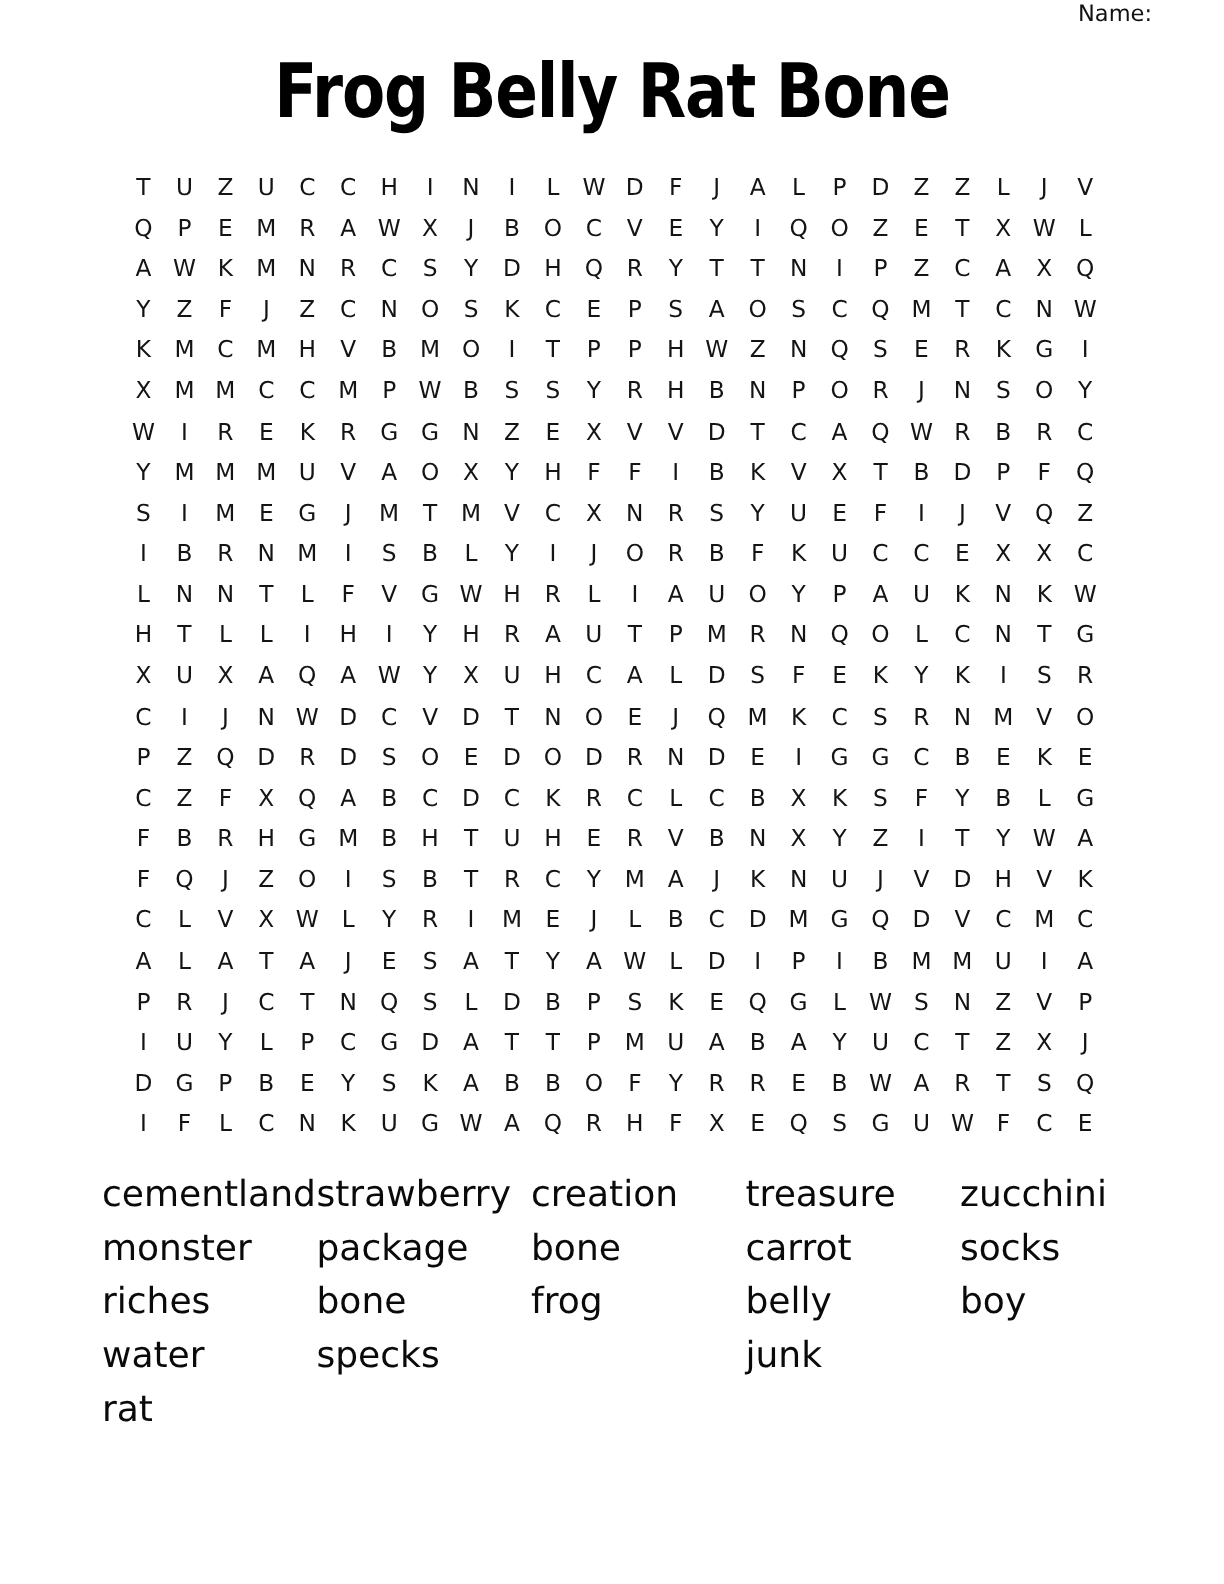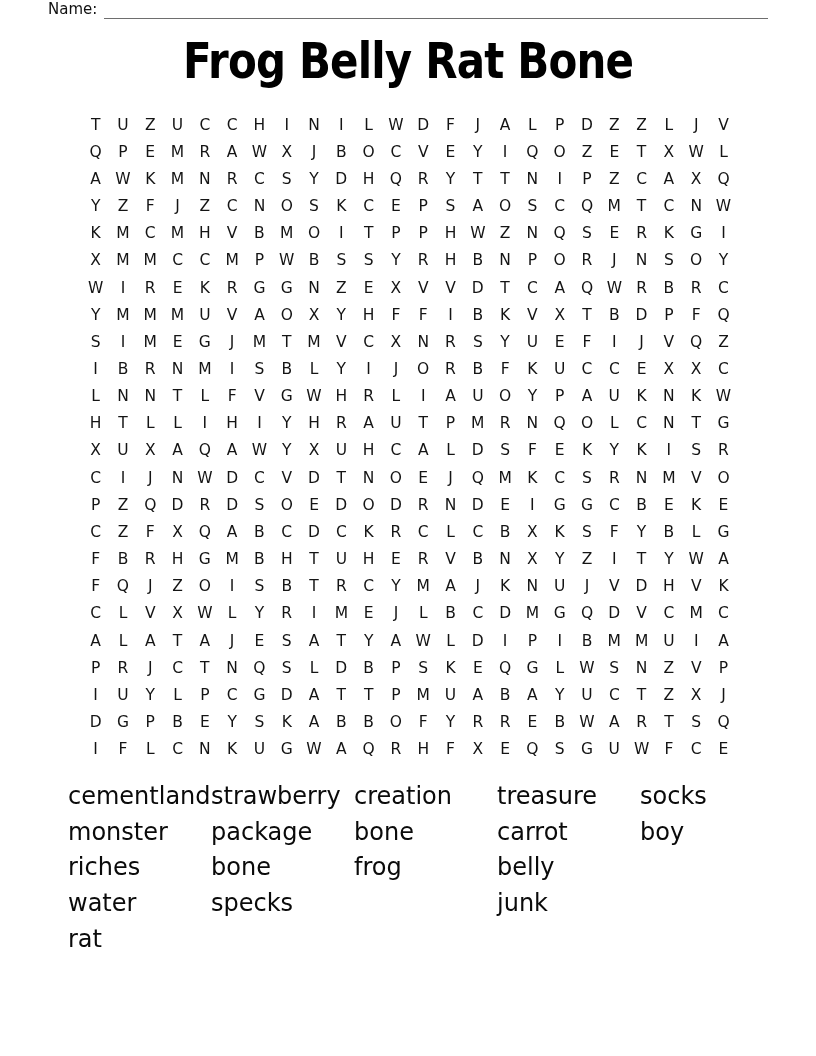--- a/index.html
+++ b/index.html
@@ -7,21 +7,21 @@
     width:816px; height:1056px;
     font-family:"DejaVu Sans", sans-serif;
     color:#000;
     overflow:hidden;
   }
   .page { position:relative; width:816px; height:1056px; background:#fff; }
 
   
   .name-row {
     position:absolute; left:48px; top:0px; width:720px;
-    display:flex; align-items:flex-end;
+    display:flex; align-items:flex-end;flex-direction:column;
   }
   .name-label { font-size:15px; line-height:19px; color:#111; white-space:nowrap; }
   .name-line {
     flex:1; margin-left:7px; height:18px;
     border-bottom:1.4px solid #6e6e6e;
   }
 
   
   .title {
     position:absolute; top:30px; left:0; width:816px;
@@ -666,18 +666,19 @@
         <div class="word">bone</div>
         <div class="word">frog</div>
       </div>
       <div class="word-col">
         <div class="word">treasure</div>
         <div class="word">carrot</div>
         <div class="word">belly</div>
         <div class="word">junk</div>
       </div>
       <div class="word-col">
+        <div class="word">zucchini</div>
         <div class="word">socks</div>
         <div class="word">boy</div>
       </div>
     </div>
 
 </div>
 
 </body></html>

